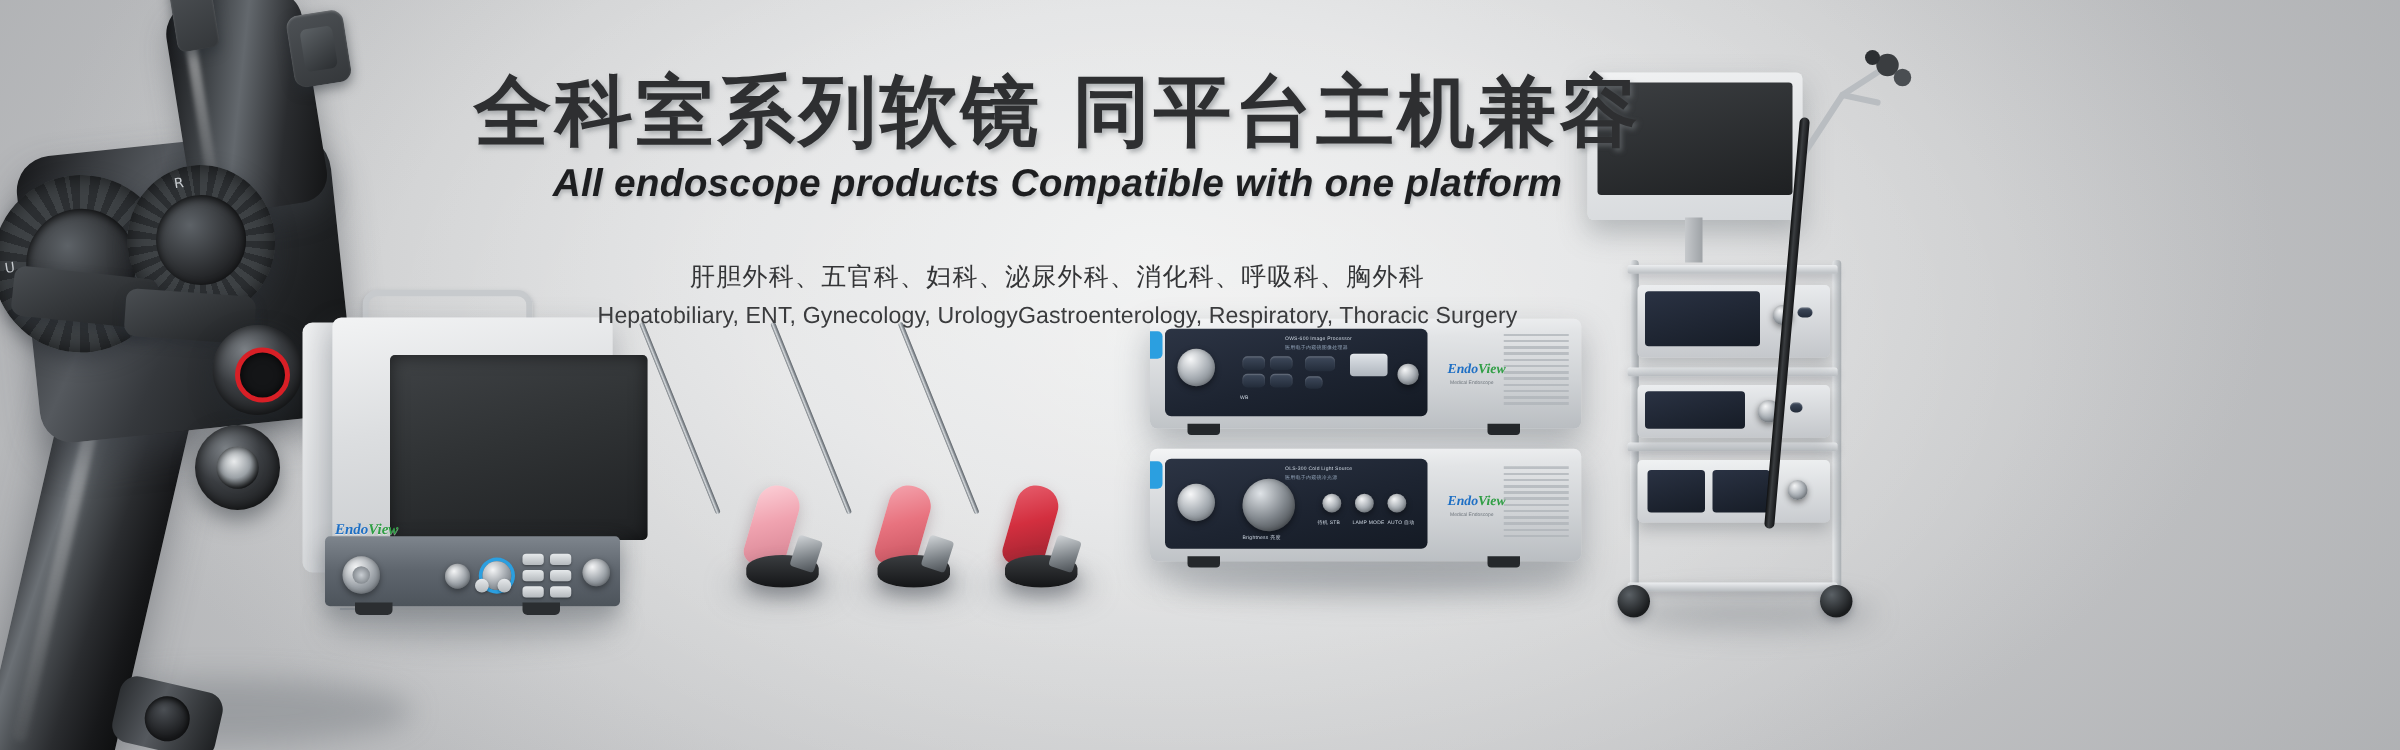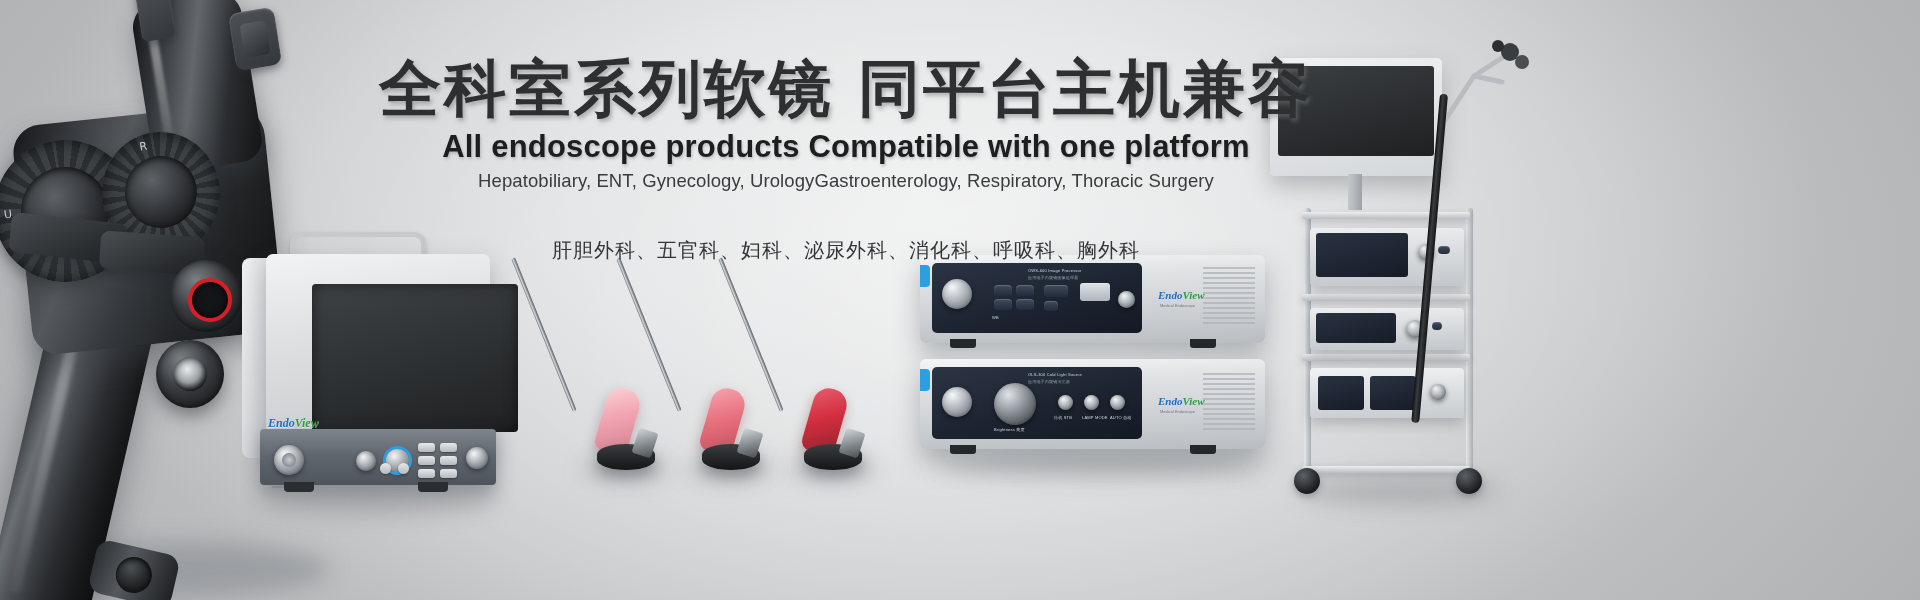--- a/index.html
+++ b/index.html
@@ -25,20 +25,21 @@
     line-height:1.08;margin:0;
     text-shadow:2px 3px 4px rgba(120,125,130,.55);
     font-family:"DejaVu Sans","Liberation Sans",sans-serif;
   }
   #title-cn .gap{display:inline-block;width:24px;}
   #title-en{
     font-size:31px;font-weight:700;color:#1d1e20;margin:7px 0 0 0;
     letter-spacing:.2px;line-height:1.1;
     text-shadow:1px 2px 3px rgba(130,135,140,.45);
     font-family:"Liberation Sans","DejaVu Sans",sans-serif;
+    font-style:italic;
   }
   #sub-cn{font-size:20px;color:#343537;margin:44px 0 0 0;line-height:1.35;letter-spacing:1px;
     font-family:"DejaVu Sans","Liberation Sans",sans-serif;}
   #sub-en{font-size:18.5px;color:#3a3b3d;margin:5px 0 0 0;line-height:1.3;letter-spacing:.1px;}
 
   
   .dev{position:absolute;}
   .shadowblob{position:absolute;border-radius:50%;filter:blur(11px);background:rgba(100,105,112,.34);}
 
   
@@ -226,22 +227,22 @@
       <div class="pin"></div>
     </div>
     <div class="es-port" id="es-port2">
       <div class="pin"></div>
     </div>
   </div>
 
   <div id="textblock">
     <h1 id="title-cn"><span>全科室系列软镜</span><span class="gap"></span><span>同平台主机兼容</span></h1>
     <h2 id="title-en">All endoscope products Compatible with one platform</h2>
+    <p id="sub-cn">肝胆外科、五官科、妇科、泌尿外科、消化科、呼吸科、胸外科</p>
     <p id="sub-en">Hepatobiliary, ENT, Gynecology, UrologyGastroenterology, Respiratory, Thoracic Surgery</p>
-    <p id="sub-cn">肝胆外科、五官科、妇科、泌尿外科、消化科、呼吸科、胸外科</p>
   </div>
 
   <div class="dev" id="monitor">
     <div class="shadowblob" style="left:28px;top:252px;width:236px;height:30px;"></div>
     <div id="mon-handle"></div>
     <div id="mon-side"></div>
     <div id="mon-case">
       <div id="mon-screen"></div>
       <div id="mon-model">
         <div class="m1">OWS-100</div>

